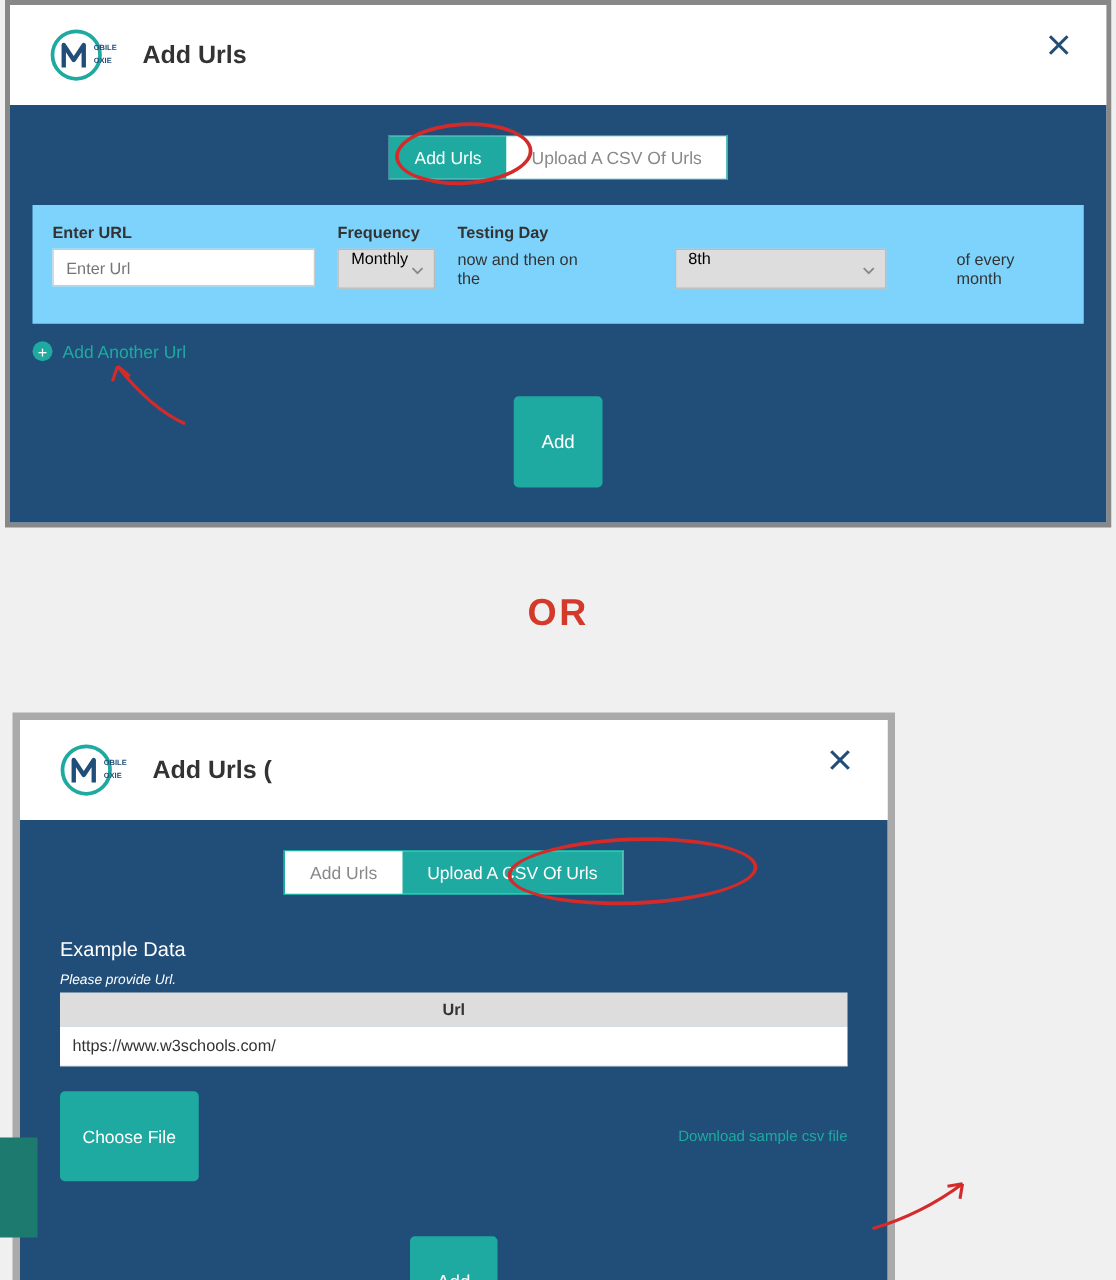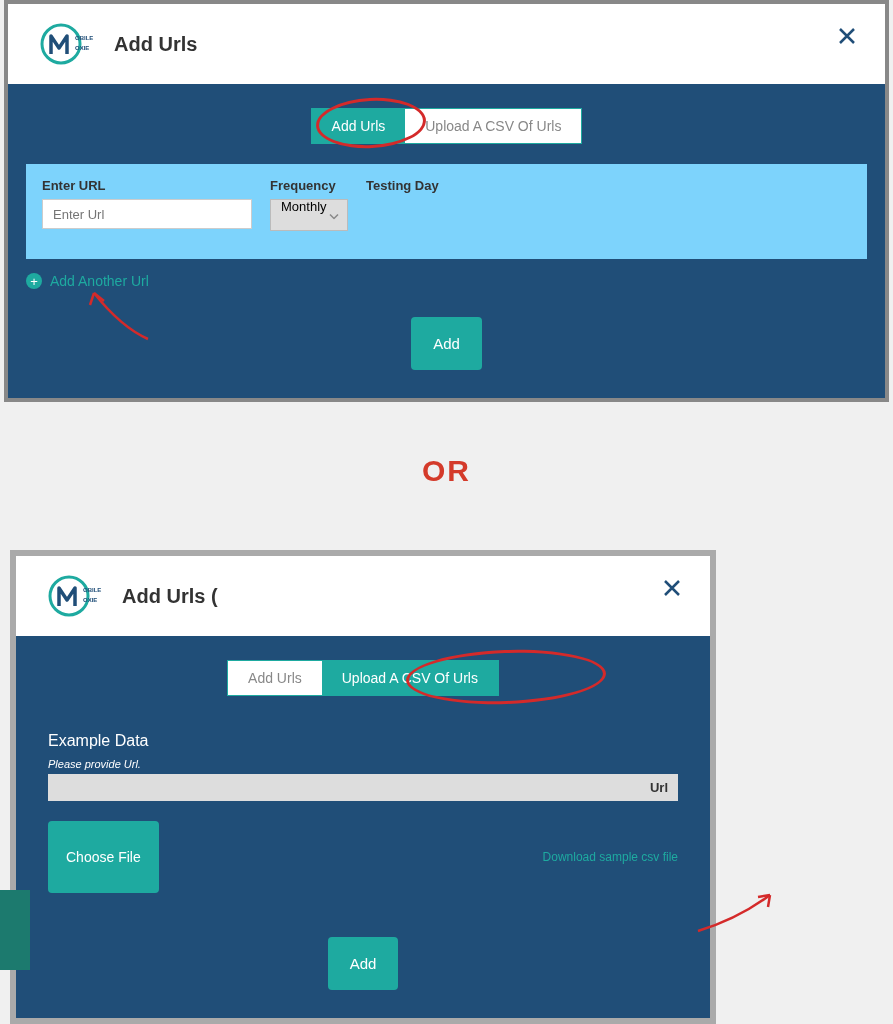--- a/index.html
+++ b/index.html
@@ -35,29 +35,29 @@
 .testing-inner { display: flex; flex-direction: column; justify-content: center; }
 .testing-row { display: flex; align-items: center; gap: 56px; }
 
 .add-another { display: flex; align-items: center; gap: 8px; color: #1eaaa0; font-size: 14px; margin-top: 14px; cursor: pointer; }
 .plus-circle { width: 16px; height: 16px; border-radius: 50%; background: #1eaaa0; color: #fff; display: flex; align-items: center; justify-content: center; font-size: 13px; line-height: 1; }
 
 .arrow-anno { position: relative; height: 0; }
 .arrow-svg { position: absolute; }
 
 .submit-wrap { text-align: center; margin-top: 28px; }
-.submit-btn { background: #1eaaa0; color: #fff; border: none; padding: 18px 22px; font-size: 15px; border-radius: 4px; cursor: pointer; }
+.submit-btn { background: #1eaaa0; color: #fff; border: none; padding: 28px 22px; font-size: 15px; border-radius: 4px; cursor: pointer; }
 
 .or-divider { text-align: center; font-size: 30px; font-weight: 700; color: #d43a2a; padding: 52px 0 62px; letter-spacing: 2px; }
 
 
 .example-heading { color: #fff; font-size: 16px; margin-bottom: 8px; font-weight: 400; }
 .example-sub { color: #fff; font-size: 11px; font-style: italic; margin-bottom: 4px; }
 .example-table { width: 100%; border-collapse: collapse; font-size: 13px; }
-.example-table th { background: #ddd; text-align: right; padding: 6px 10px; font-weight: 600; color: #333; }
+.example-table th { background: #ddd; text-align: center; padding: 6px 10px; font-weight: 600; color: #333; }
 .example-table td { background: #fff; padding: 8px 10px; border-bottom: 1px solid #eee; color: #333; }
 
 .choose-row { display: flex; justify-content: space-between; align-items: center; margin-top: 20px; }
 .choose-btn { background: #1eaaa0; color: #fff; border: none; padding: 28px 18px; font-size: 14px; border-radius: 4px; cursor: pointer; }
 .download-link { color: #1eaaa0; font-size: 12px; cursor: pointer; }
 
 .modal-body-2 { background: #204e78; padding: 24px 32px 28px; }
 .modal-wrap-2 { background: #aaa; padding: 6px 6px 6px 6px; width: 706px; margin-left: 10px; position: relative; }
 .bg-strip { position: absolute; left: -10px; top: 340px; width: 30px; height: 80px; background: #1c7a6e; }
 </style>
@@ -100,20 +100,30 @@
           <label class="field-label">Frequency</label>
           <div class="select">
             <span>Monthly</span>
             <span class="chev"><svg width="10" height="6">
                   <path d="M1 1 L5 5 L9 1" fill="none" stroke="#888" stroke-width="1.5"></path>
                 </svg></span>
           </div>
         </div>
         <div class="testing-inner" style="flex:1">
           <label class="field-label">Testing Day</label>
+          <div class="testing-row">
+            <span style="font-size:13px;color:#333;">now and then on the</span>
+            <div class="select wide">
+              <span>8th</span>
+              <span class="chev"><svg width="10" height="6">
+                    <path d="M1 1 L5 5 L9 1" fill="none" stroke="#888" stroke-width="1.5"></path>
+                  </svg></span>
+            </div>
+            <span style="font-size:13px;color:#333;">of every month</span>
+          </div>
         </div>
       </div>
 
       <div class="add-another">
         <span class="plus-circle">+</span>
         <span>Add Another Url</span>
       </div>
 
       <div class="arrow-anno">
         <svg class="arrow-svg" style="left:50px;top:-2px;" width="90" height="60">
@@ -162,20 +172,23 @@
       <div style="margin-top:36px">
         <div class="example-heading">Example Data</div>
         <div class="example-sub">Please provide Url.</div>
         <table class="example-table">
           <thead>
               <tr>
                 <th>Url</th>
               </tr>
             </thead>
           <tbody>
+            <tr>
+                <td>https://www.w3schools.com/</td>
+              </tr>
           </tbody>
         </table>
       </div>
 
       <div class="choose-row">
         <button class="choose-btn">Choose File</button>
         <span class="download-link">Download sample csv file</span>
       </div>
 
       <div class="arrow-anno">

